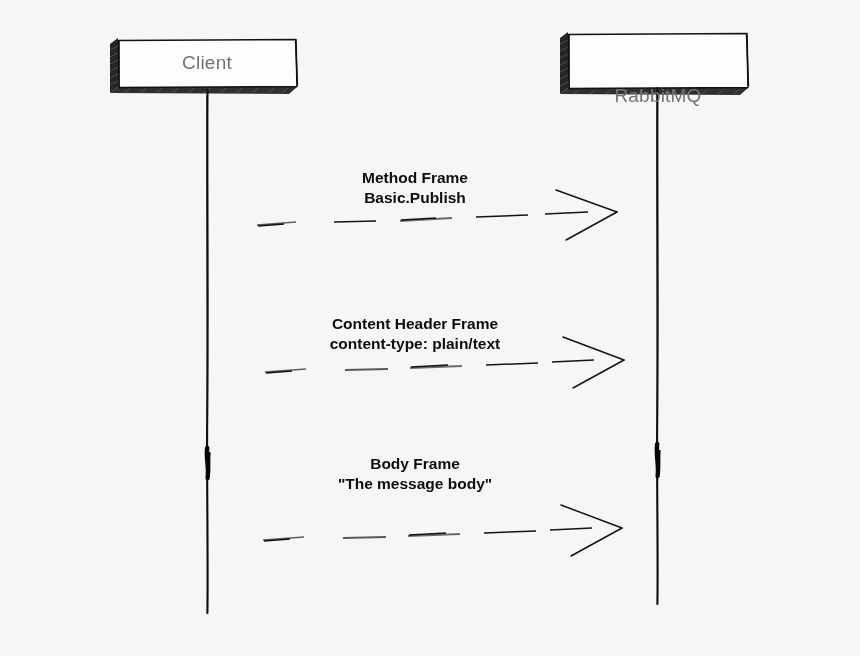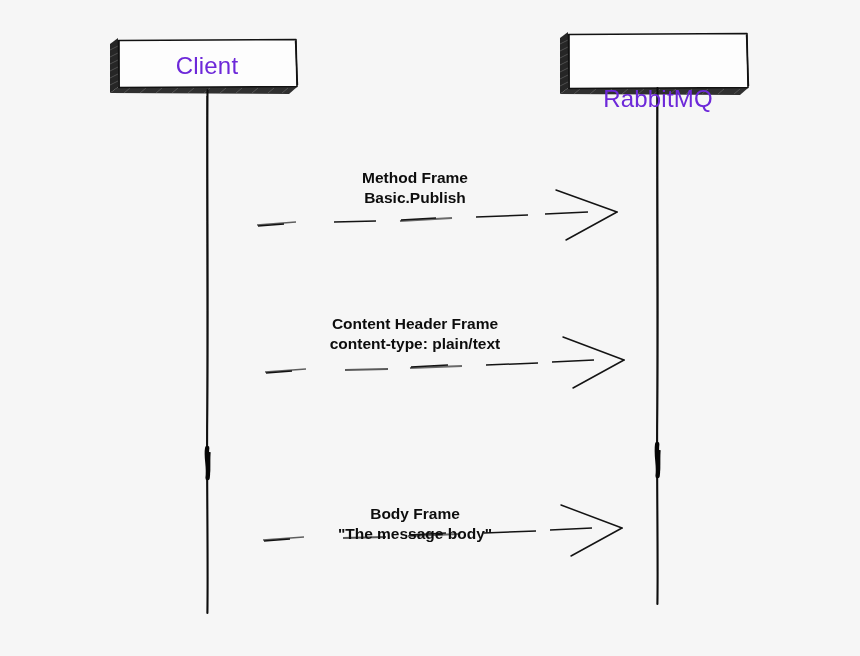--- a/index.html
+++ b/index.html
@@ -20,22 +20,22 @@
     left: 0;
     top: 0;
     width: 860px;
     height: 656px;
   }
   .participant-label {
     position: absolute;
     text-align: center;
     font-family: "Liberation Sans", sans-serif;
     font-weight: 400;
-    font-size: 24px;
-    color: #6d28d9;
+    font-size: 19px;
+    color: #737373;
     letter-spacing: 0.2px;
     white-space: nowrap;
   }
   #label-client {
     left: 118px;
     top: 52px;
     width: 178px;
   }
   #label-rabbitmq {
     left: 568px;
@@ -52,21 +52,21 @@
     line-height: 20px;
     color: #0d0d0d;
     white-space: nowrap;
   }
   .message-label .line1,
   .message-label .line2 {
     display: block;
   }
   #msg-1 { left: 285px; top: 168px; width: 260px; }
   #msg-2 { left: 285px; top: 314px; width: 260px; }
-  #msg-3 { left: 285px; top: 504px; width: 260px; }
+  #msg-3 { left: 285px; top: 454px; width: 260px; }
 </style>
 </head>
 <body>
 
 <div id="canvas">
 
   <svg id="sketch" viewBox="0 0 860 656" xmlns="http://www.w3.org/2000/svg">
 
     <g>
 

